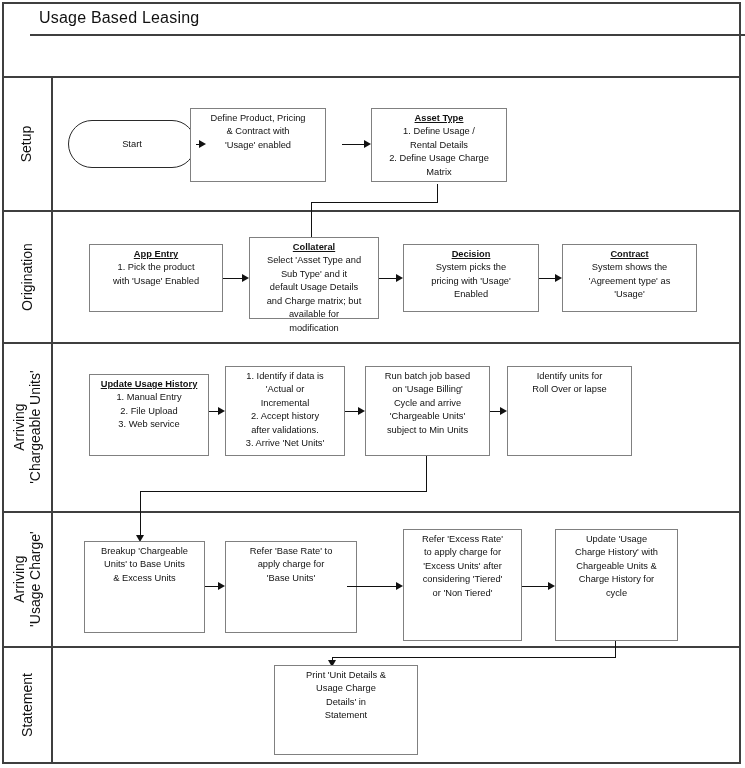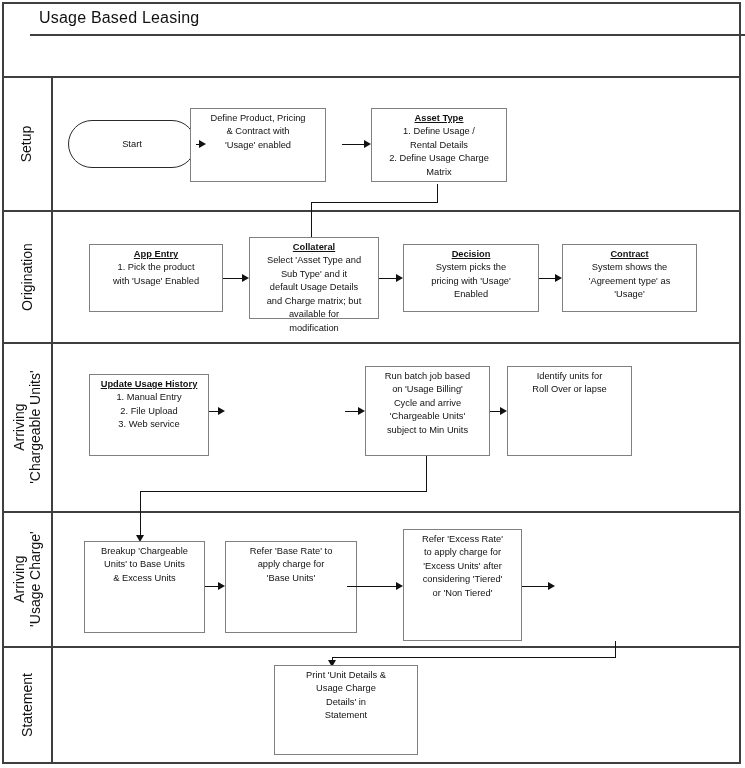--- a/index.html
+++ b/index.html
@@ -280,20 +280,30 @@
 
       <div class="node" style="left:36px; top:30px; width:120px; height:82px;">
         <div class="inner">
           <span class="hdr">Update Usage History</span>
           <div>1. Manual Entry</div>
           <div>2. File Upload</div>
           <div>3. Web service</div>
         </div>
       </div>
 
+      <div class="node" style="left:172px; top:22px; width:120px; height:90px;">
+        <div class="inner">
+          <div>1. Identify if data is</div>
+          <div>'Actual or</div>
+          <div>Incremental</div>
+          <div>2. Accept history</div>
+          <div>after validations.</div>
+          <div>3. Arrive 'Net Units'</div>
+        </div>
+      </div>
 
       <div class="node" style="left:312px; top:22px; width:125px; height:90px;">
         <div class="inner">
           <div>Run batch job based</div>
           <div>on 'Usage Billing'</div>
           <div>Cycle and arrive</div>
           <div>'Chargeable Units'</div>
           <div>subject to Min Units</div>
         </div>
       </div>
@@ -347,20 +357,29 @@
       <div class="node" style="left:350px; top:16px; width:119px; height:112px;">
         <div class="inner">
           <div>Refer 'Excess Rate'</div>
           <div>to apply charge for</div>
           <div>'Excess Units' after</div>
           <div>considering 'Tiered'</div>
           <div>or 'Non Tiered'</div>
         </div>
       </div>
 
+      <div class="node" style="left:502px; top:16px; width:123px; height:112px;">
+        <div class="inner">
+          <div>Update 'Usage</div>
+          <div>Charge History' with</div>
+          <div>Chargeable Units &amp;</div>
+          <div>Charge History for</div>
+          <div>cycle</div>
+        </div>
+      </div>
 
       <div class="hline" style="left:152px; top:73px; width:13px;"></div>
       <div class="arrow-r" style="left:165px; top:68.5px;"></div>
 
       <div class="hline" style="left:294px; top:73px; width:49px;"></div>
       <div class="arrow-r" style="left:343px; top:68.5px;"></div>
 
       <div class="hline" style="left:469px; top:73px; width:26px;"></div>
       <div class="arrow-r" style="left:495px; top:68.5px;"></div>
 

